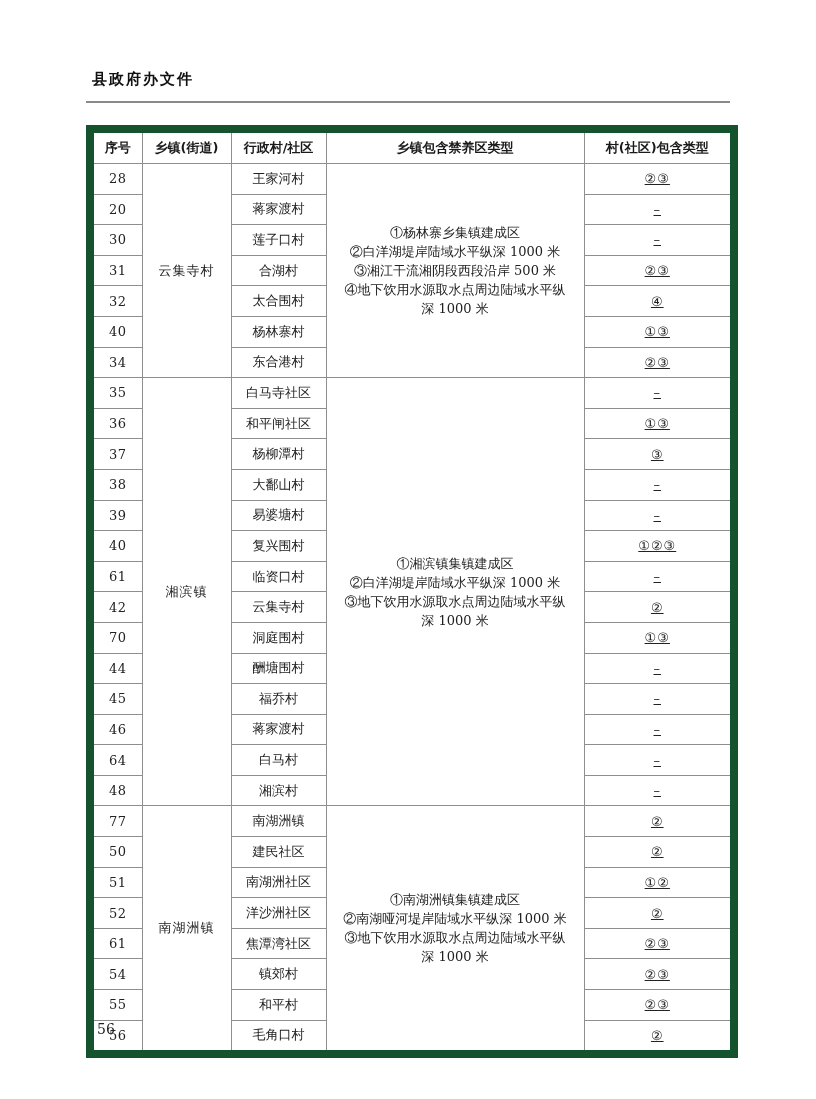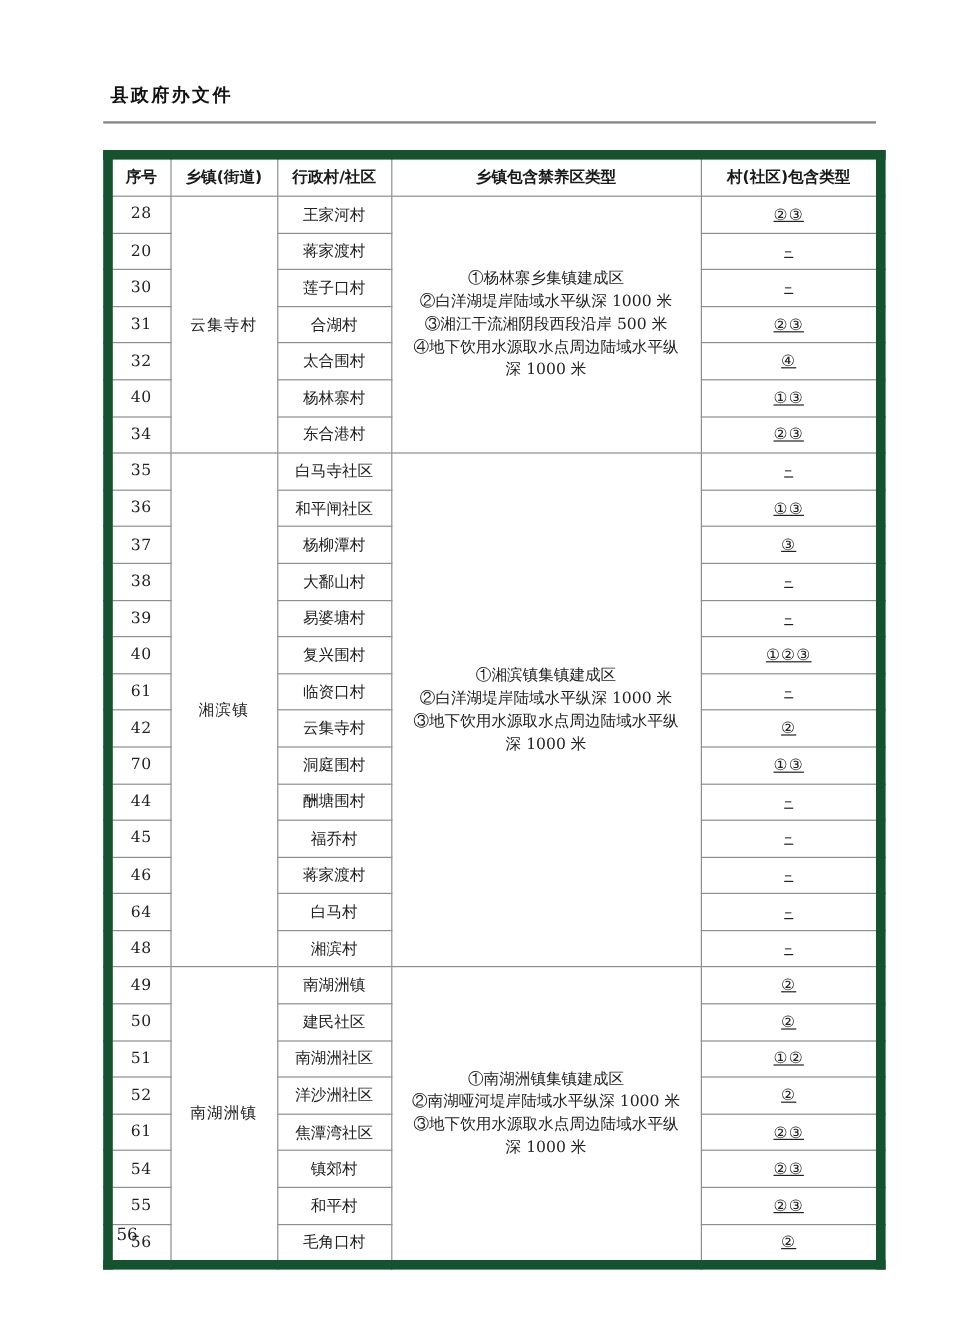--- a/index.html
+++ b/index.html
@@ -227,21 +227,21 @@
         <td class="c-vill">白马村</td>
         <td class="c-type">–</td>
       </tr>
       <tr>
         <td class="c-no">48</td>
         <td class="c-vill">湘滨村</td>
         <td class="c-type">–</td>
       </tr>
 
       <tr>
-        <td class="c-no">49</td>
+        <td class="c-no">77</td>
         <td class="c-town" rowspan="8">南湖洲镇</td>
         <td class="c-vill">南湖洲镇</td>
         <td class="c-zone" rowspan="8">①南湖洲镇集镇建成区
 ②南湖哑河堤岸陆域水平纵深 1000 米
 ③地下饮用水源取水点周边陆域水平纵
 深 1000 米</td>
         <td class="c-type">②</td>
       </tr>
       <tr>
         <td class="c-no">50</td>

